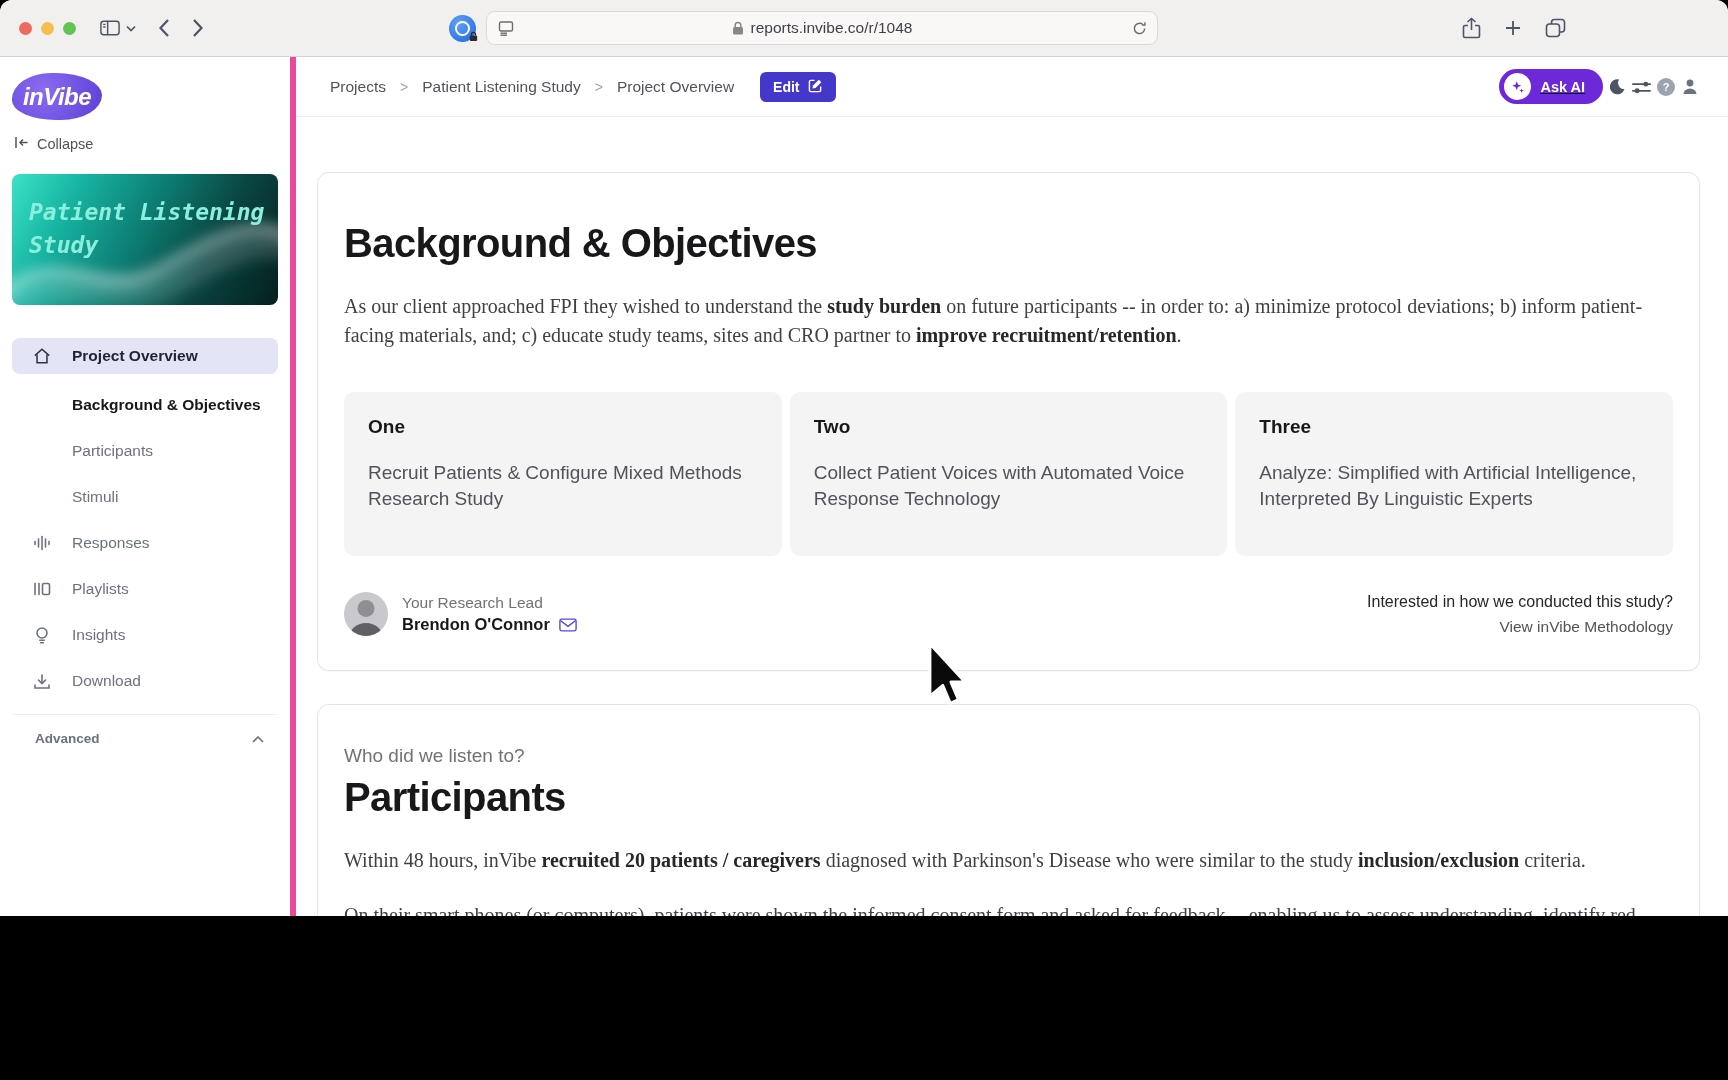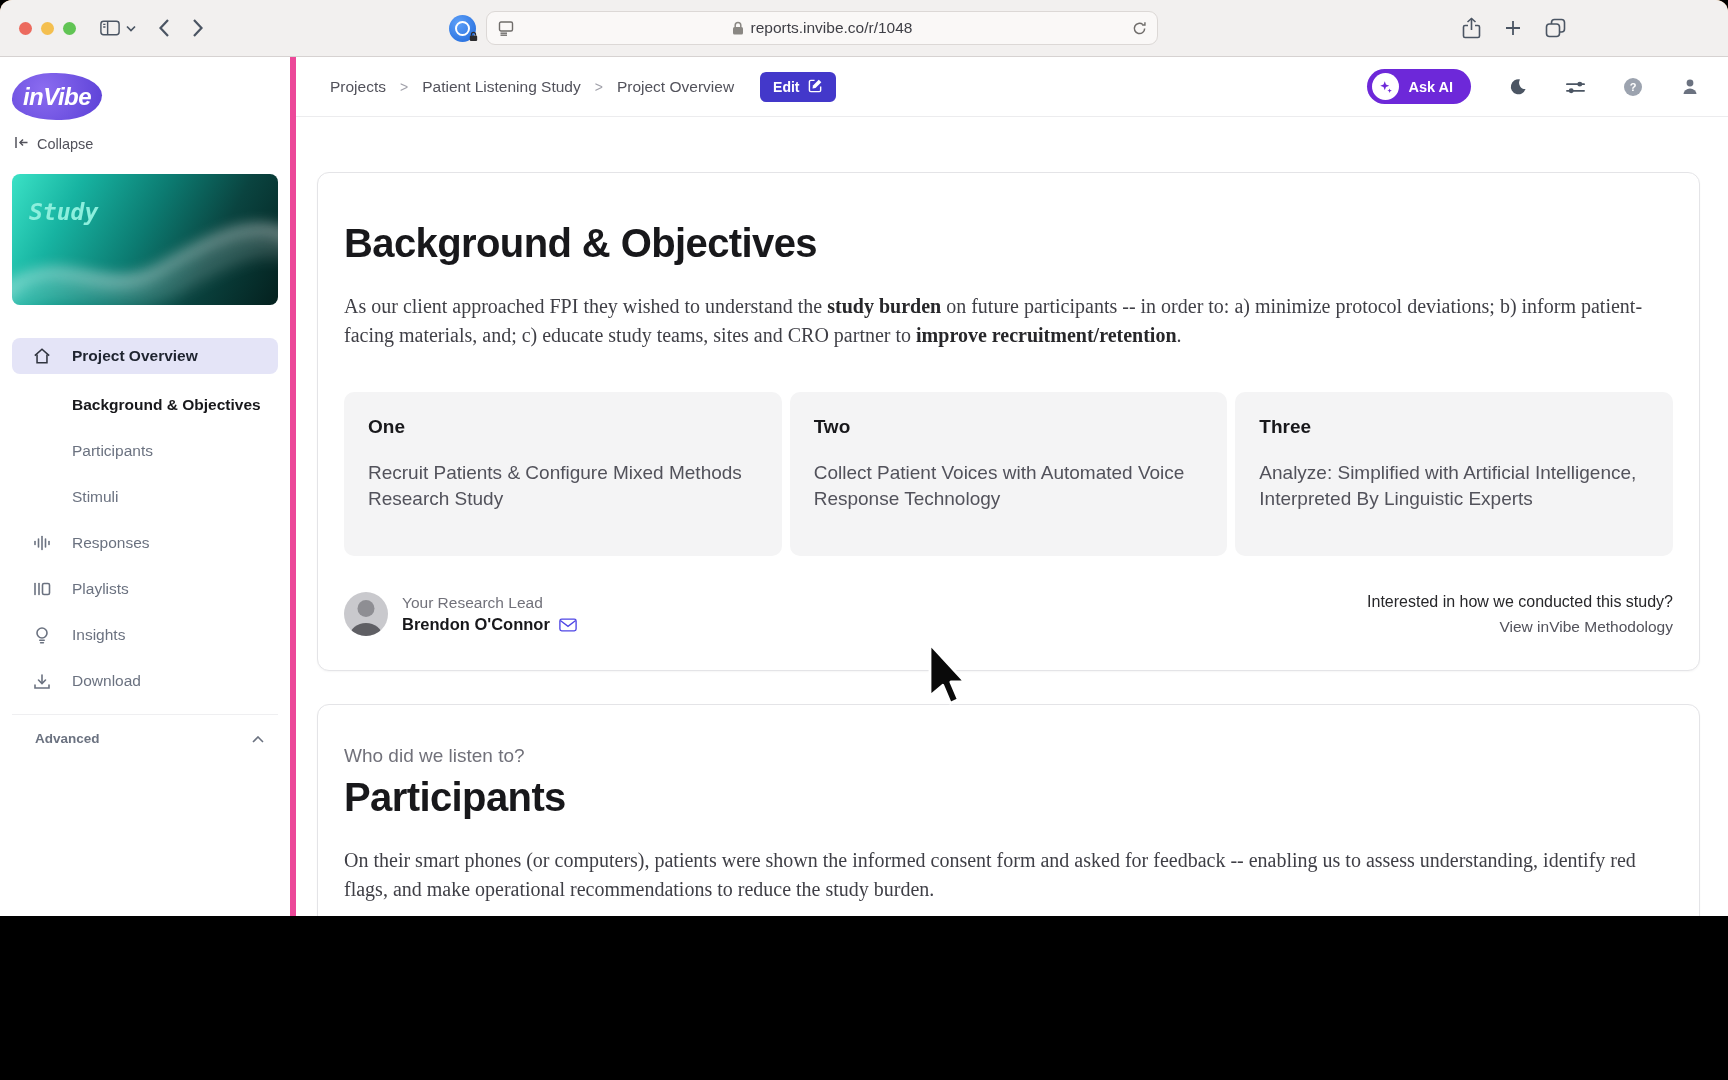--- a/index.html
+++ b/index.html
@@ -67,21 +67,21 @@
 
   .main{flex:1;display:flex;flex-direction:column;min-width:0;}
   .topbar{height:60px;border-bottom:1px solid #ececee;display:flex;align-items:center;
           padding:0 28px 0 34px;box-sizing:border-box;background:#fff;flex-shrink:0;}
   .crumbs{display:flex;align-items:center;gap:14px;font-size:15.5px;color:#52525b;}
   .crumb{cursor:pointer;}
   .crumb-sep{color:#a1a1aa;font-size:14px;}
   .edit-btn{margin-left:26px;background:#4338ca;color:#fff;border:none;border-radius:6px;
             height:30px;padding:0 13px;font-size:14px;font-weight:700;display:flex;align-items:center;
             gap:8px;cursor:pointer;font-family:inherit;}
-  .topbar-right{margin-left:auto;display:flex;align-items:center;gap:37px;}
+  .topbar-right{margin-left:auto;display:flex;align-items:center;gap:4px;text-decoration:underline;}
   .askai{background:#6d28d9;border:none;border-radius:999px;height:35px;display:flex;align-items:center;
          gap:9px;padding:0 18px 0 5px;cursor:pointer;font-family:inherit;}
   .askai .bubble{width:27px;height:27px;background:#fff;border-radius:50%;display:flex;
                  align-items:center;justify-content:center;color:#6d28d9;}
   .askai .lbl{color:#fff;font-size:14.5px;font-weight:700;}
   .tb-icon{display:flex;color:#4b5563;cursor:pointer;}
 
   .scroll{flex:1;overflow:hidden;background:#fff;}
   .section-card{margin:55px 28px 0 21px;background:#fff;border:1px solid #e4e4e7;border-radius:12px;
                 box-shadow:0 1px 2px rgba(0,0,0,.04);padding:40px 26px 34px;box-sizing:border-box;}
@@ -217,20 +217,21 @@
         </span>
         <span>Collapse</span>
       </div>
 
       <div class="banner">
         <svg class="wave" width="272" height="131" viewBox="0 0 272 131" fill="none">
           <path d="M-10 120 C 50 70, 90 130, 150 95 S 250 40, 290 70" stroke="rgba(255,255,255,0.30)" stroke-width="16" stroke-linecap="round" filter="blur(6px)"></path>
           <path d="M-10 131 C 60 95, 110 140, 170 105 S 260 60, 300 85" stroke="rgba(255,255,255,0.18)" stroke-width="22" stroke-linecap="round" filter="blur(8px)"></path>
         </svg>
         <div class="banner-text">
+          <div>Patient Listening</div>
           <div>Study</div>
         </div>
       </div>
 
       <div class="nav">
         <div class="nav-item active">
           <span class="nicon">
             <svg width="18" height="18" viewBox="0 0 20 19" fill="none" stroke="currentColor" stroke-width="1.7">
               <path d="M2 9 L10 2 L18 9"></path>
                 <path d="M4.5 7.8 V17 H15.5 V7.8"></path>
@@ -405,20 +406,23 @@
             <div class="methodology">
               <div class="meth-q">Interested in how we conducted this study?</div>
               <div class="meth-link">View inVibe Methodology</div>
             </div>
           </div>
         </div>
 
         <div class="section-card second">
           <div class="eyebrow">Who did we listen to?</div>
           <div class="h1">Participants</div>
+          <div class="para">
+            <span>Within 48 hours, inVibe </span><strong>recruited 20 patients / caregivers</strong><span> diagnosed with Parkinson's Disease who were similar to the study </span><strong>inclusion/exclusion</strong><span> criteria.</span>
+          </div>
           <div class="para">On their smart phones (or computers), patients were shown the informed consent form and asked for feedback -- enabling us to assess understanding, identify red flags, and make operational recommendations to reduce the study burden.</div>
           <div class="stub-grid">
             <div class="stub-card">
               <span class="stub-circle"></span>
             </div>
             <div class="stub-card">
               <span class="stub-circle"></span>
             </div>
             <div class="stub-card">
               <span class="stub-circle"></span>

